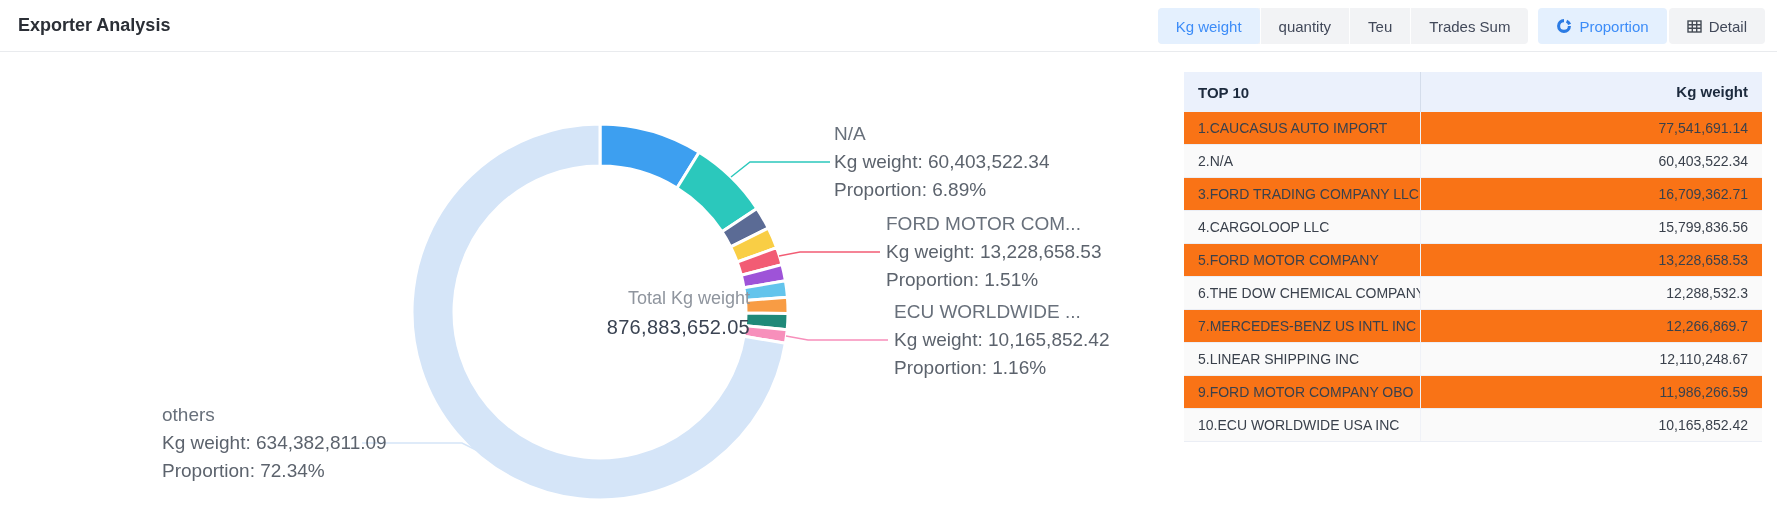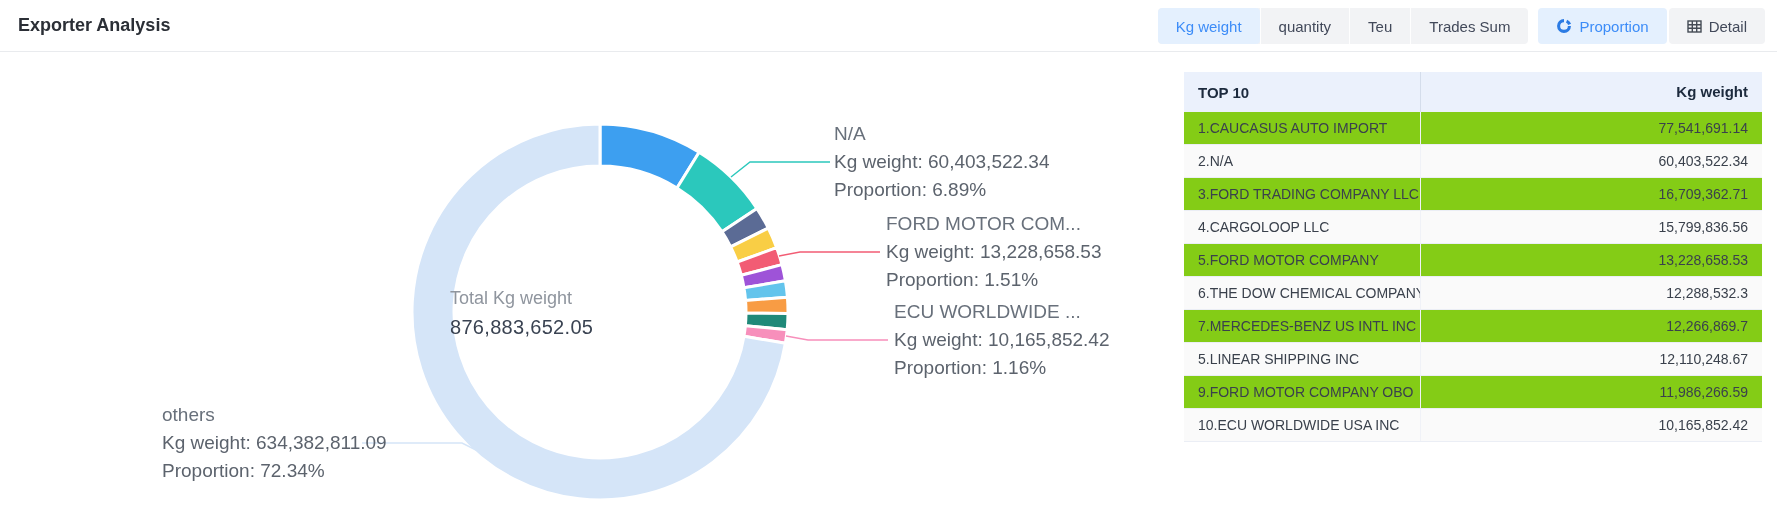--- a/index.html
+++ b/index.html
@@ -15,37 +15,37 @@
   .tabgroup.split { background:transparent; gap:2px; overflow:visible; }
   .tab { display:flex; align-items:center; gap:7px; padding:0 18px; font-size:15px; color:#42495a; cursor:pointer; white-space:nowrap; background:transparent; border:none; border-left:1px solid rgba(255,255,255,.9); }
   .tab:first-child { border-left:none; }
   .tabgroup.split .tab { background:#f2f3f5; border-radius:4px; border-left:none; }
   .tab.active { background:#e4f0fe; color:#3c8cf8; border-radius:4px; border-left:none; }
   .tabgroup.split .tab.active { background:#e4f0fe; }
   .tab svg { display:block; }
 
   
   .chart-svg { position:absolute; left:0; top:52px; }
-  .donut-center { position:absolute; left:450px; top:288px; width:300px; text-align:left; pointer-events:none; }
+  .donut-center { position:absolute; left:450px; top:288px; width:300px; text-align:right; pointer-events:none; }
   .donut-center .t { font-size:18px; line-height:20px; color:#8f959e; }
   .donut-center .v { font-size:20px; line-height:34px; color:#3a4352; font-weight:500; margin-top:2px; letter-spacing:.3px; }
 
   .callout { position:absolute; font-size:19px; line-height:28px; color:#68707b; white-space:nowrap; }
   .callout .val { color:#5c636d; }
   .co-0 { left:834px; top:120px; }
   .co-1 { left:886px; top:210px; }
   .co-2 { left:894px; top:298px; }
   .co-3 { left:162px; top:401px; }
 
   
   .toptable { position:absolute; left:1184px; top:72px; width:578px; font-size:14px; }
   .t-head { display:flex; height:40px; background:#ebf1fc; align-items:center; font-weight:700; color:#1c2a3d; font-size:15px; }
   .t-head .c1 { width:236px; padding-left:14px; }
   .t-head .c2 { flex:1; text-align:right; padding-right:14px; border-left:1px solid #d4ddeb; height:100%; line-height:40px; }
-  .t-row { display:flex; height:33px; align-items:center; border-bottom:1px solid #ebeef5; color:#3a414c; background:#84cc16; }
+  .t-row { display:flex; height:33px; align-items:center; border-bottom:1px solid #ebeef5; color:#3a414c; background:#f97316; }
   .t-row:nth-child(even) { background:#fafafa; }
   .t-row .c1 { width:236px; padding-left:14px; overflow:hidden; white-space:nowrap; }
   .t-row .c2 { flex:1; text-align:right; padding-right:14px; border-left:1px solid #f0f2f7; height:100%; line-height:32px; white-space:nowrap; }
 </style>
 </head>
 <body>
 
 <div class="app">
 
   <div class="hdr">

